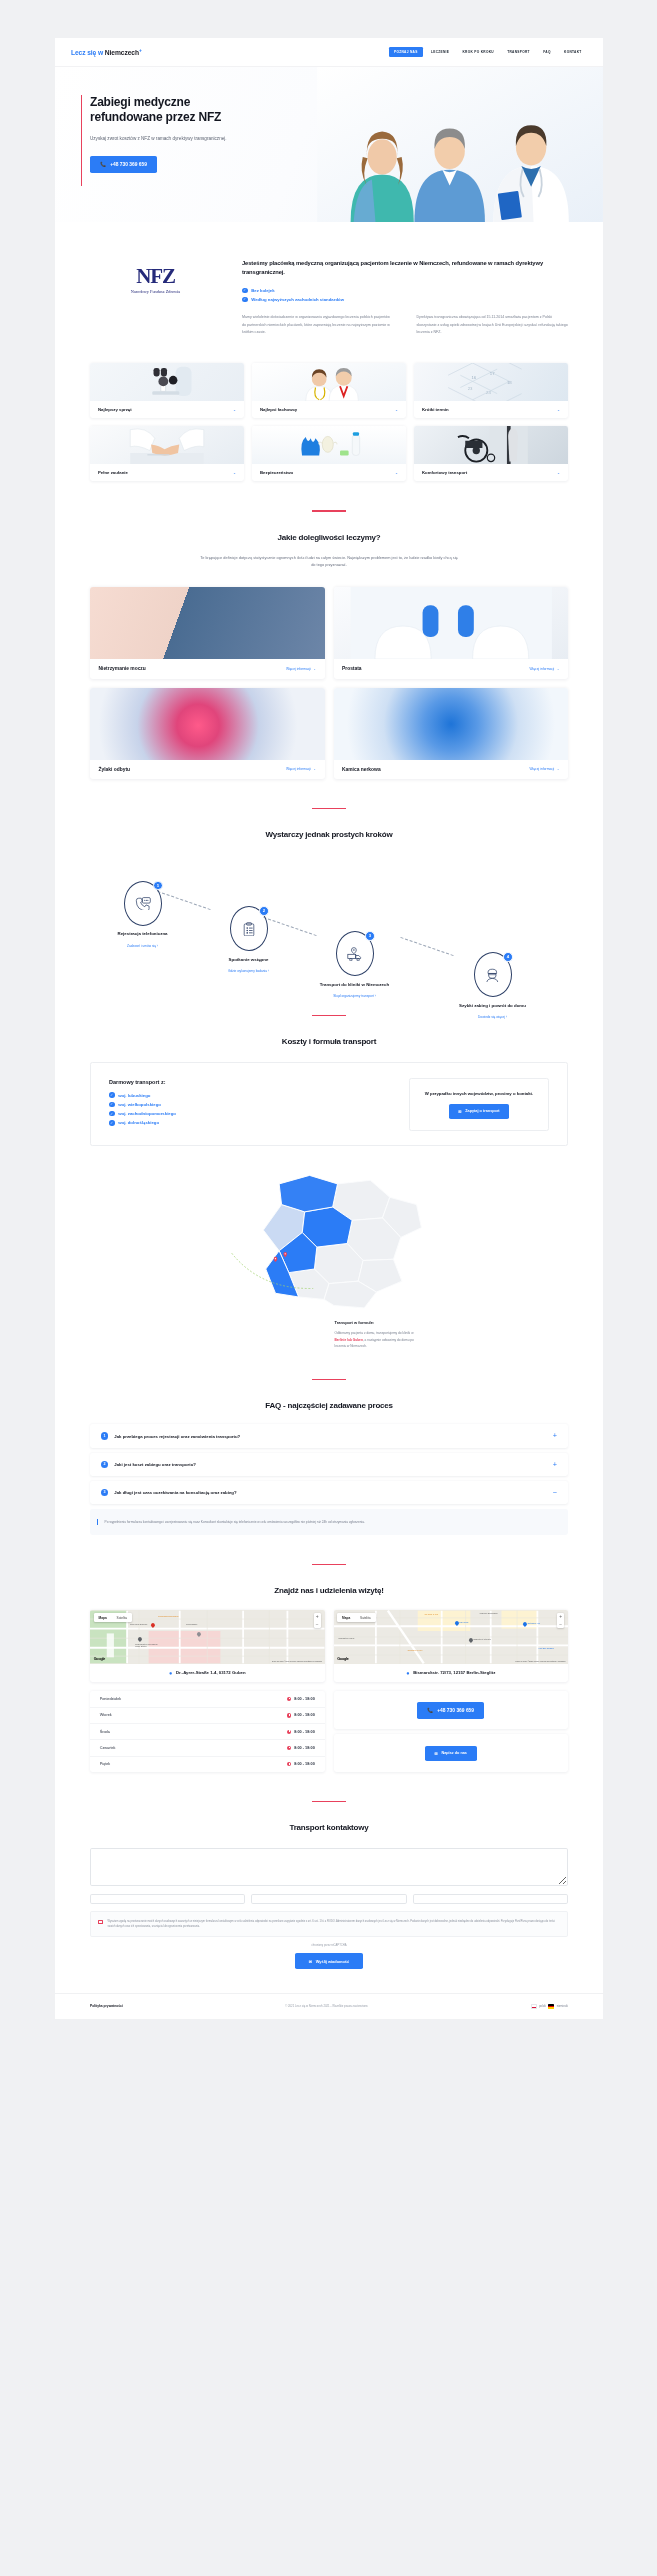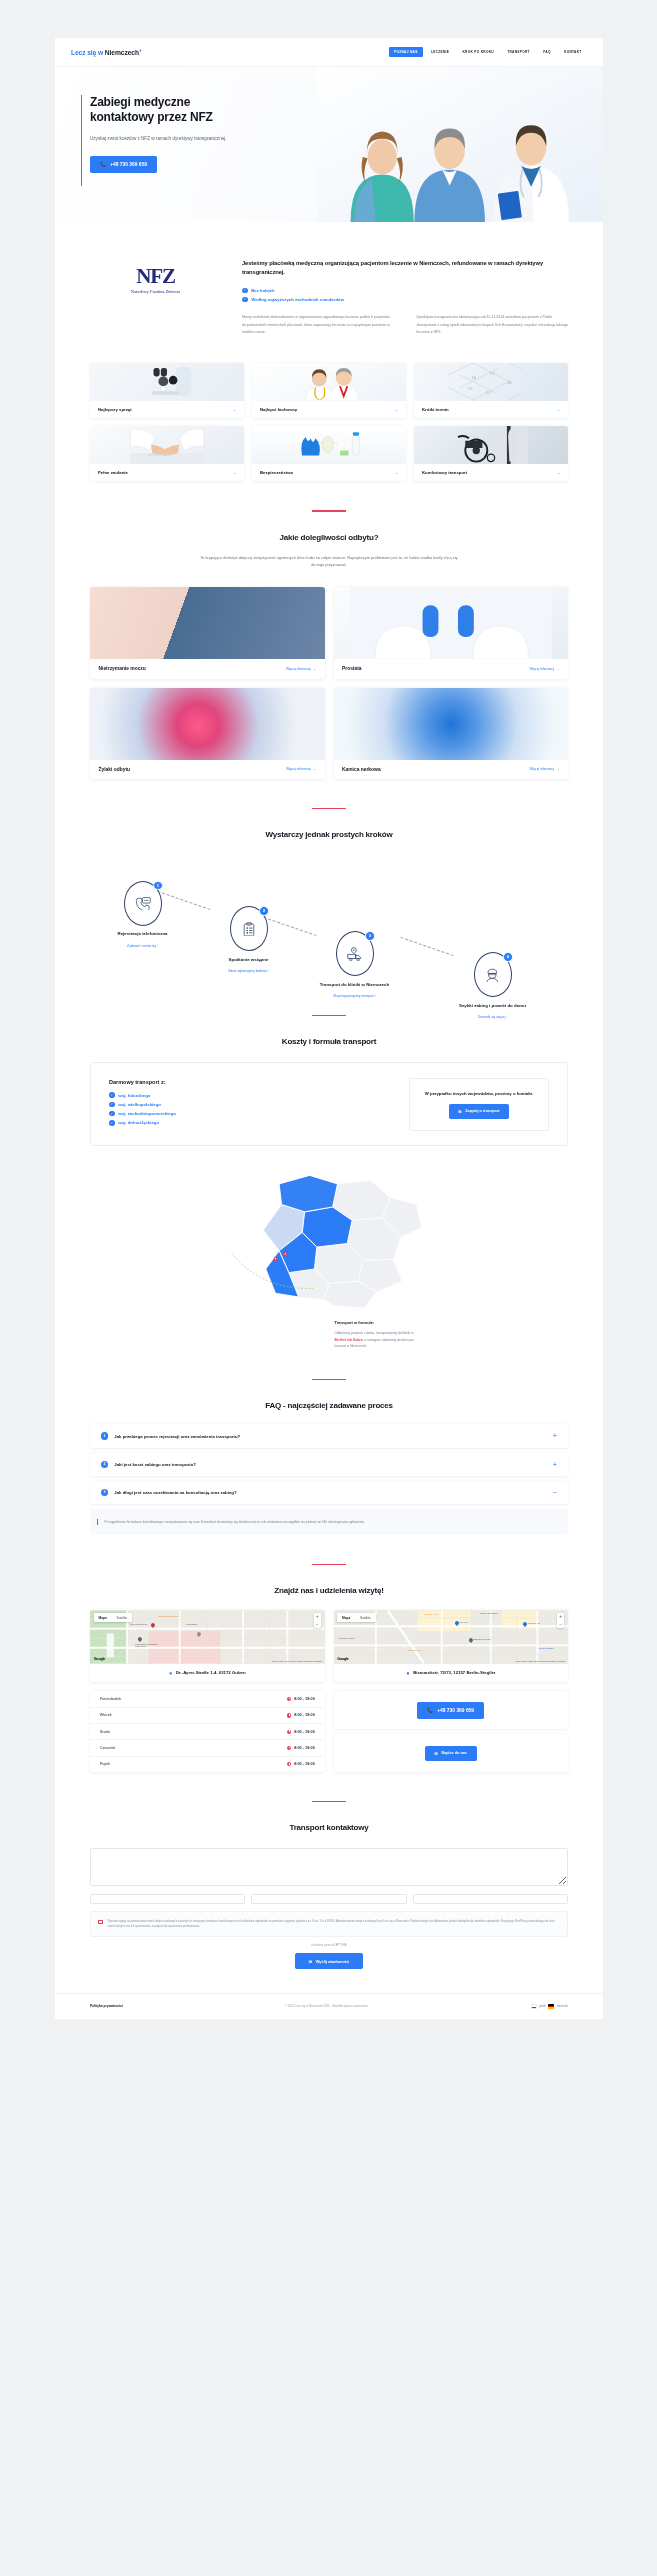--- a/index.html
+++ b/index.html
@@ -251,21 +251,21 @@
         <path d="M290 255 q0-92 62-92 l4 92z" fill="#f4f6f9"></path>
         <path d="M336 163 l16 34 l16-34 q-16 10-32 0z" fill="#2d6fae"></path>
         <ellipse cx="352" cy="132" rx="25" ry="30" fill="#f2cdab"></ellipse>
         <path d="M327 130 q-2-34 25-34 q27 0 25 34 q-6-22-25-22 q-19 0-25 22z" fill="#4a3a2c"></path>
         <path d="M338 168 q-8 30 2 46 M366 168 q8 30 -2 46" stroke="#c9d3dd" stroke-width="3" fill="none"></path>
         <rect x="300" y="206" width="34" height="44" rx="2" fill="#1f66c4" transform="rotate(-8 317 228)"></rect>
       </g>
     </svg>
     <div class="hero-bar"></div>
     <div class="hero-inner">
-      <h1>Zabiegi medyczne kontaktowy przez NFZ</h1>
+      <h1>Zabiegi medyczne refundowane przez NFZ</h1>
       <p>Uzyskaj zwrot kosztów z NFZ w ramach dyrektywy transgranicznej.</p>
       <button class="btn-phone">
         <span>📞</span>
         <span>+48 730 369 659</span>
       </button>
     </div>
   </section>
 
   <section class="nfz-wrap">
     <div class="nfz-logo">
@@ -401,21 +401,21 @@
         <span class="chev">⌄</span>
       </div>
     </div>
   </div>
 
   <div class="spacer-lg"></div>
   <div class="divider"></div>
   <div class="spacer-md"></div>
 
   <section>
-    <h2 class="sec-title">Jakie dolegliwości odbytu?</h2>
+    <h2 class="sec-title">Jakie dolegliwości leczymy?</h2>
     <p class="sec-sub">Te krępujące definicje dotyczą statystycznie ogromnych ilości ludzi na całym świecie. Największym problemem jest to, że ludzie rzadko kiedy chcą się do tego przyznawać.</p>
     <div class="condgrid">
       <div class="cond">
         <div class="cond-img">
             <div class="ph c-urin"></div>
           </div>
         <div class="cond-cap">
           <span class="lab">Nietrzymanie moczu</span>
           <span class="more">
             <span>Więcej informacji</span>

